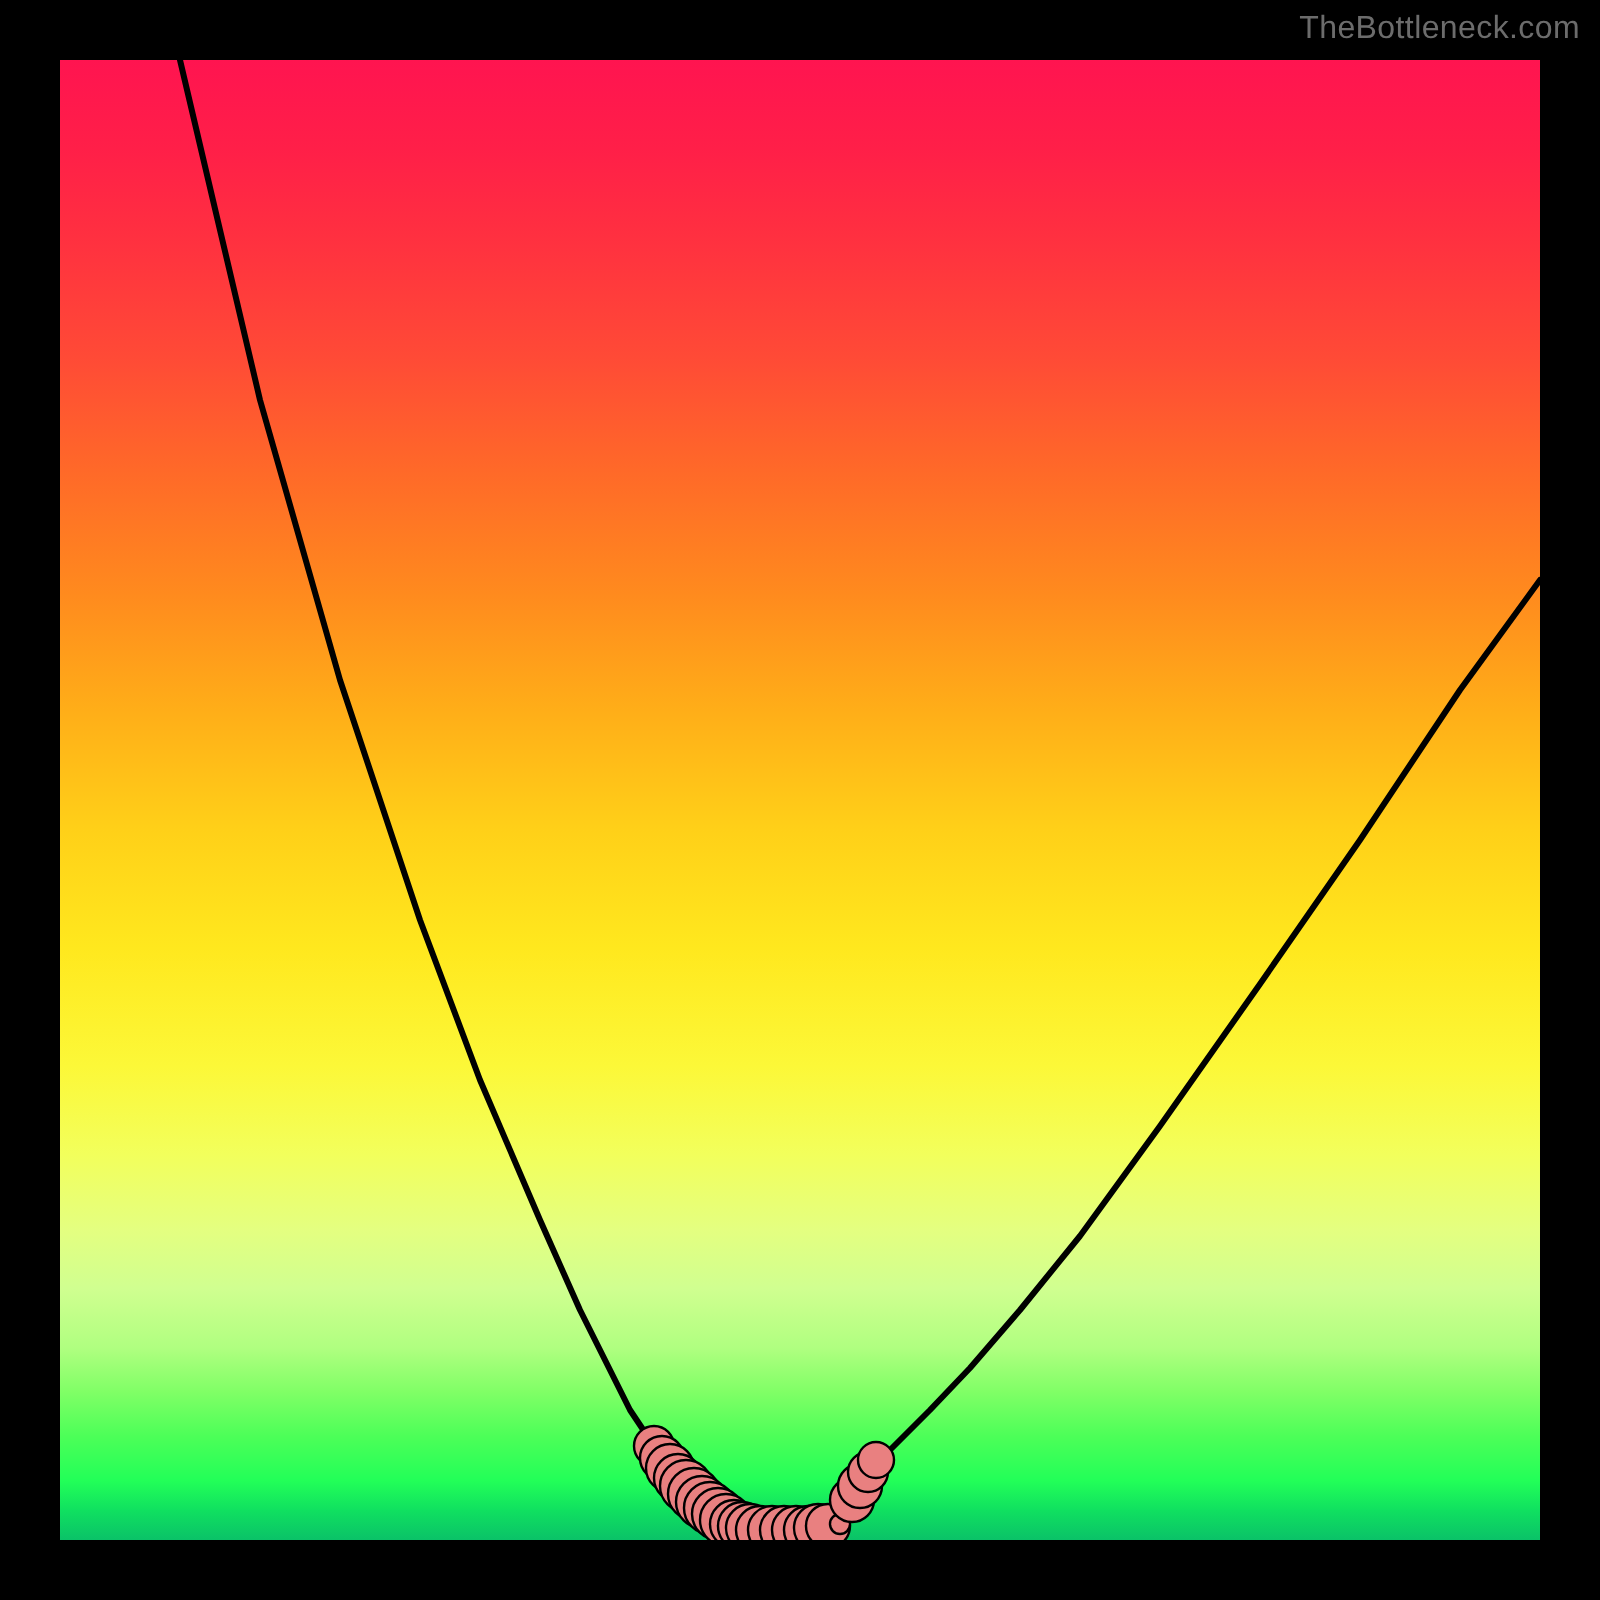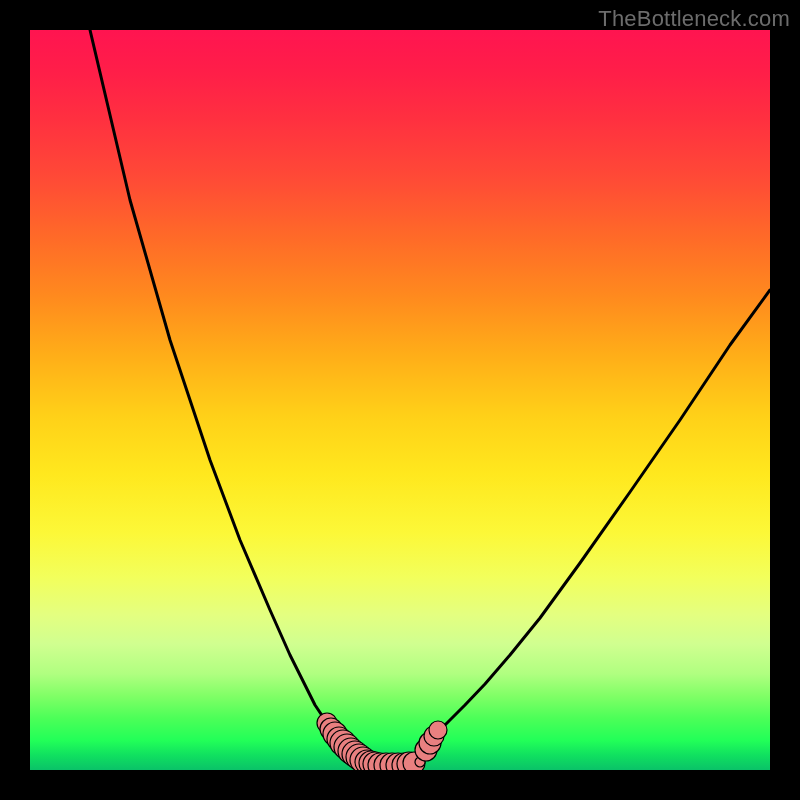--- a/index.html
+++ b/index.html
@@ -54,21 +54,21 @@
   svg.curves {
     position: absolute;
     left: 0; top: 0;
     width: 100%; height: 100%;
   }
   .watermark {
     position: absolute;
     top: 6px;
     right: 10px;
     color: #6c6c6c;
-    font-size: 22px;
+    font-size: 16px;
     font-weight: 500;
     letter-spacing: 0.2px;
     text-align: right;
   }
 </style>
 </head>
 <body>
 
 <div class="frame">
   <div class="plot">

